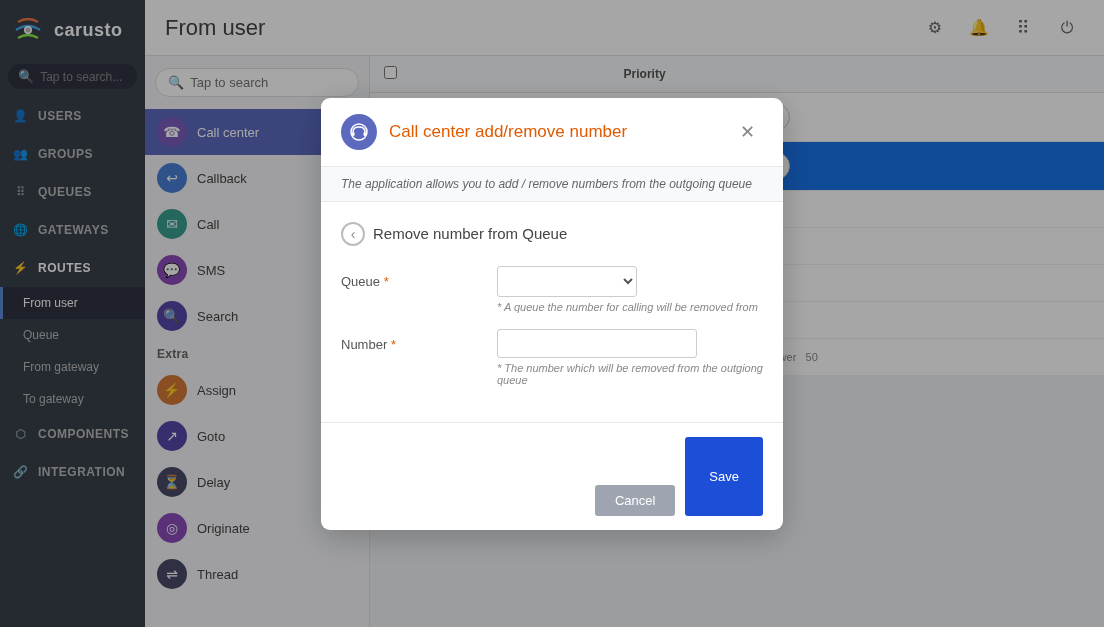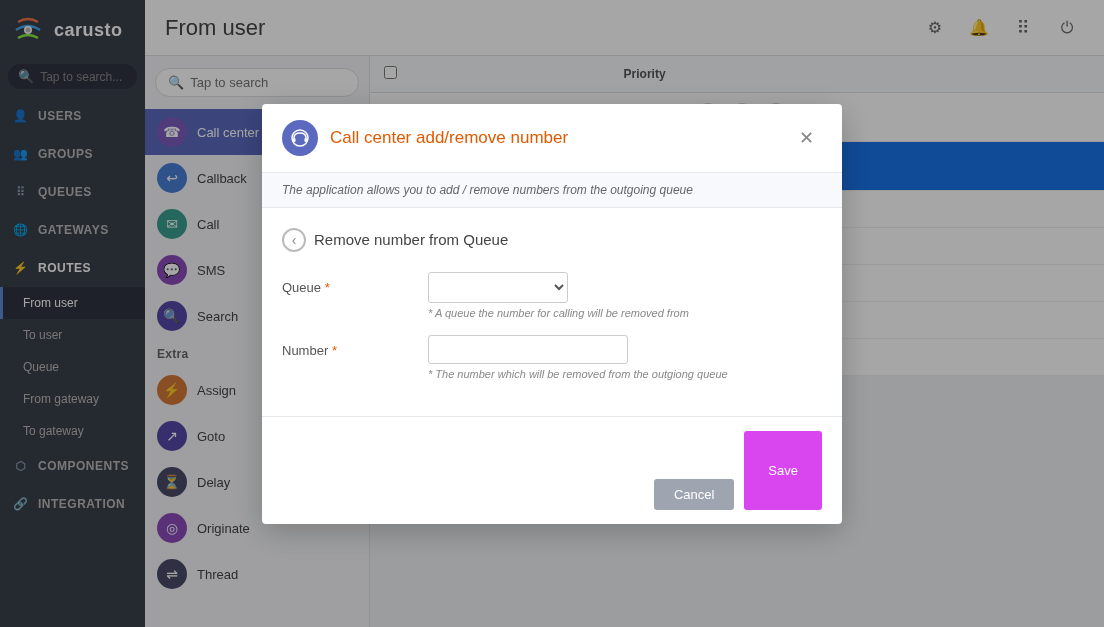--- a/index.html
+++ b/index.html
@@ -259,23 +259,23 @@
       position: fixed;
       top: 0; left: 0; right: 0; bottom: 0;
       background: rgba(0,0,0,0.35);
       display: flex;
       align-items: center;
       justify-content: center;
       z-index: 100;
     }
     .modal {
       background: #fff;
-      border-radius: 4px;
+      border-radius: 9px;
       box-shadow: 0 8px 32px rgba(0,0,0,0.22);
-      width: 580px;
+      width: 462px;
       max-width: 95vw;
     }
     .modal-header {
       display: flex;
       align-items: center;
       justify-content: space-between;
       padding: 16px 20px;
       border-bottom: 1px solid #e8e8e8;
     }
     .modal-title-area {
@@ -338,21 +338,21 @@
       display: flex;
       align-items: center;
       justify-content: center;
       color: #888;
       font-size: 14px;
     }
     .form-row {
       display: flex;
       align-items: flex-start;
       margin-bottom: 16px;
-      gap: 16px;
+      gap: 26px;
     }
     .form-label {
       width: 130px;
       font-size: 13px;
       color: #555;
       padding-top: 8px;
       flex-shrink: 0;
     }
     .form-label .required { color: #e05a00; }
     .form-field {
@@ -396,21 +396,21 @@
       background: #9ea5b0;
       color: #fff;
       border: none;
       border-radius: 3px;
       cursor: pointer;
       font-size: 13px;
       margin-top: 48px;
     }
     .btn-save {
       padding: 8px 24px;
-      background: #d946ef;
+      background: #1d4ed8;
       color: #fff;
       border: none;
       border-radius: 3px;
       cursor: pointer;
       font-size: 13px;
     }
 
     
     .app-wrapper {
       display: flex;
@@ -460,23 +460,20 @@
       </div>
       <div class="nav-item active">
         <span class="nav-icon">⚡</span>
         <span>ROUTES</span>
       </div>
       <div class="route-items">
         <div class="route-item active">
           <span>From user</span>
         </div>
         <div class="route-item">
-          <span>To user</span>
-        </div>
-        <div class="route-item">
           <span>Queue</span>
         </div>
         <div class="route-item">
           <span>From gateway</span>
         </div>
         <div class="route-item">
           <span>To gateway</span>
         </div>
       </div>
       <div class="nav-item">

